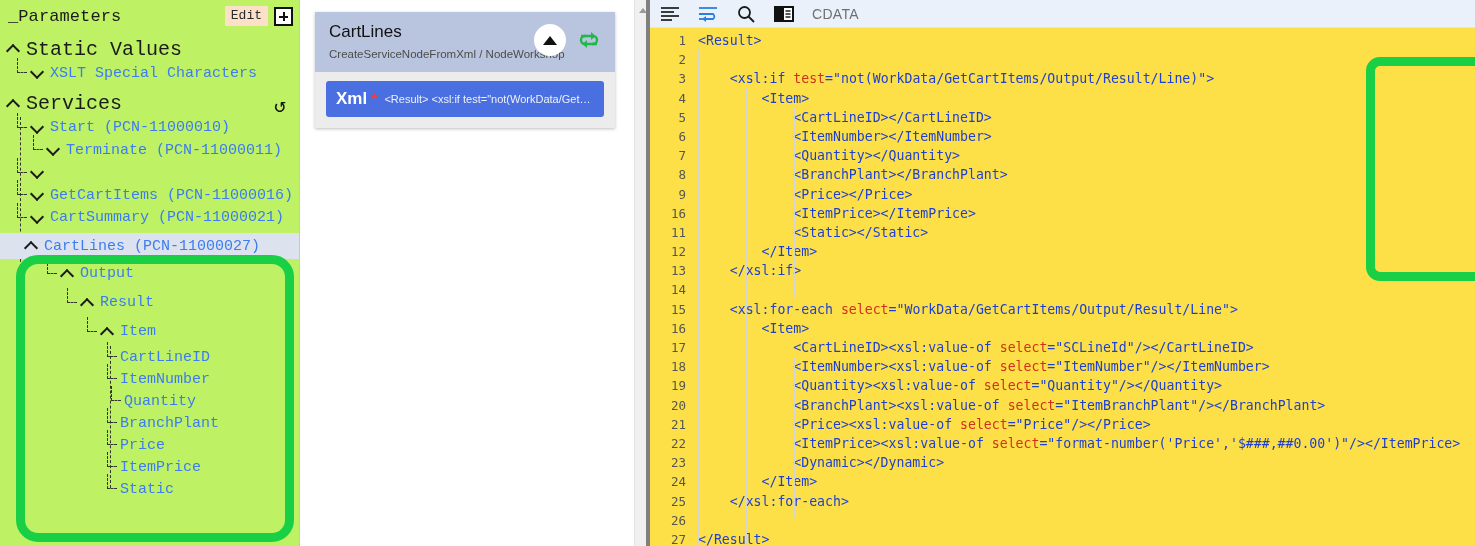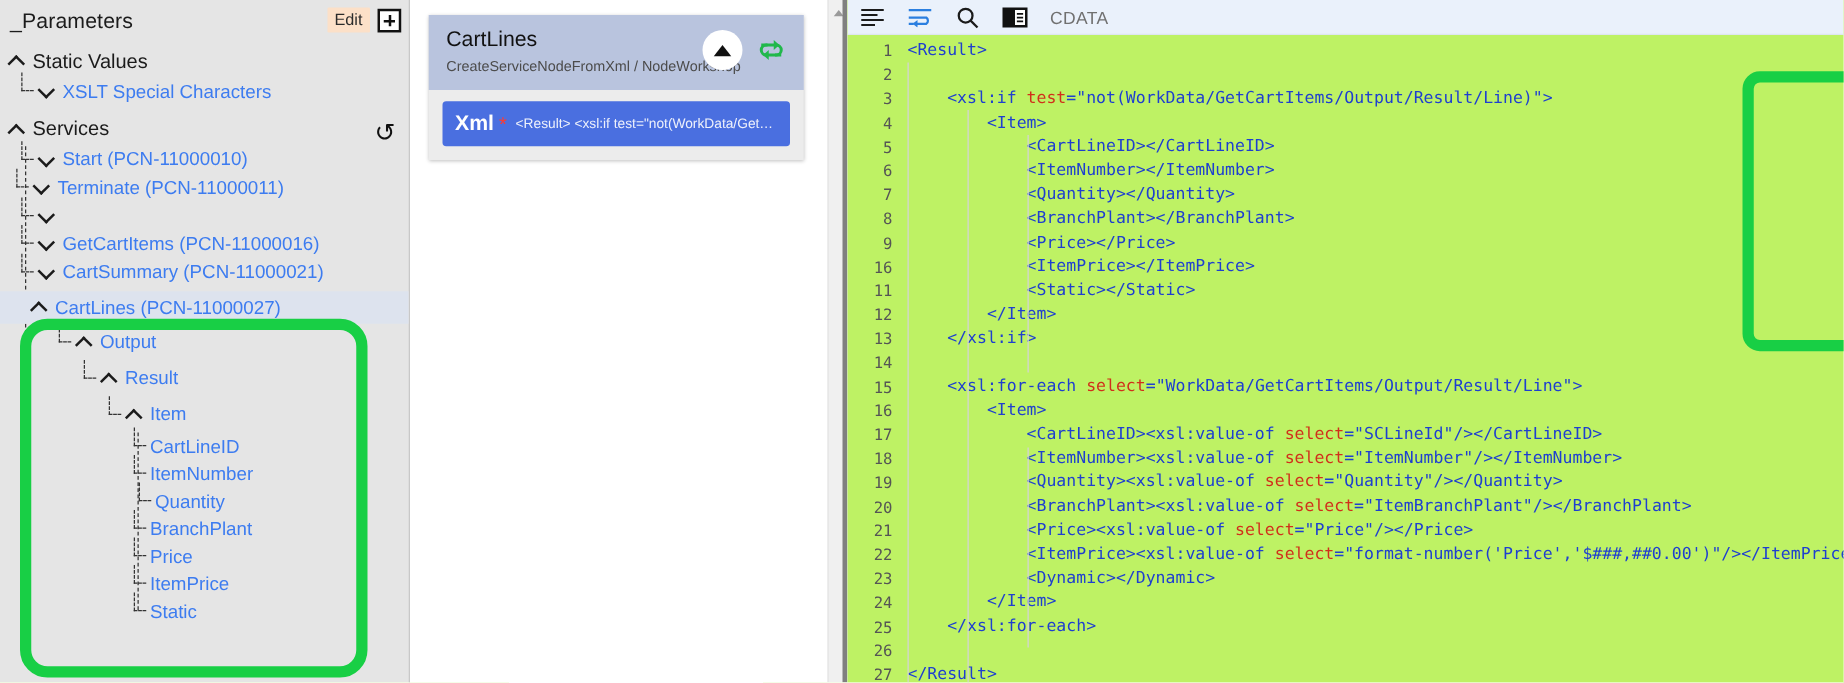--- a/index.html
+++ b/index.html
@@ -12,25 +12,26 @@
   #app {
     position: relative;
     width: 1475px; height: 546px;
     display: flex;
     background: #ffffff;
   }
 
   
   #left-panel {
     position: relative;
-    width: 328px;
+    width: 300px;
     height: 546px;
-    background: #e5e5e5;
+    background: #bef264;
     border-right: 1px solid #c8c8c8;
     overflow: hidden;
+    font-family: Liberation Mono, monospace;
   }
   .lp-header {
     position: relative;
     height: 36px;
     padding: 6px 4px 0 8px;
     display: flex;
     align-items: flex-start;
   }
   .lp-title {
     font-size: 17px;
@@ -71,21 +72,21 @@
   .tree { position: relative; font-size: 15px; }
   .trow {
     position: relative;
     height: 22.5px;
     display: flex;
     align-items: center;
     white-space: nowrap;
   }
   .trow.group { height: 26px; }
   .tlabel { color: #3d7cf0; line-height: 19px; }
-  .tlabel.root { color: #1b1b1b; font-size: 16px; }
+  .tlabel.root { color: #1b1b1b; font-size: 20px; }
   .chev {
     display: inline-block;
     width: 14px; height: 14px;
     position: relative;
     flex: 0 0 14px;
     margin-right: 6px;
   }
   .chev::before {
     content: "";
     position: absolute;
@@ -232,21 +233,21 @@
     right: 0; top: 0;
     width: 4px; height: 546px;
     background: #808080;
   }
 
   
   #editor {
     position: relative;
     flex: 1;
     height: 546px;
-    background: #bef264;
+    background: #fde047;
     overflow: hidden;
   }
   .toolbar {
     height: 28px;
     background: #eaf1fb;
     display: flex;
     align-items: center;
     padding-left: 8px;
     gap: 14px;
     border-bottom: 1px solid #dfe6f0;
@@ -343,21 +344,21 @@
       </div>
 
       <div style="position:relative;">
         <span class="vline" style="left:20px; top:0; height:150px;"></span>
 
         <div class="trow" style="padding-left:14px;">
           <span class="elbow"></span>
           <span class="chev down"></span>
           <span class="tlabel">Start (PCN-11000010)</span>
         </div>
-        <div class="trow" style="padding-left:10px;">
+        <div class="trow" style="padding-left:30px;">
           <span class="elbow"></span>
           <span class="chev down"></span>
           <span class="tlabel">Terminate (PCN-11000011)</span>
         </div>
         <div class="trow" style="padding-left:14px;">
           <span class="elbow"></span>
           <span class="chev down"></span>
         </div>
         <div class="trow" style="padding-left:14px;">
           <span class="elbow"></span>

